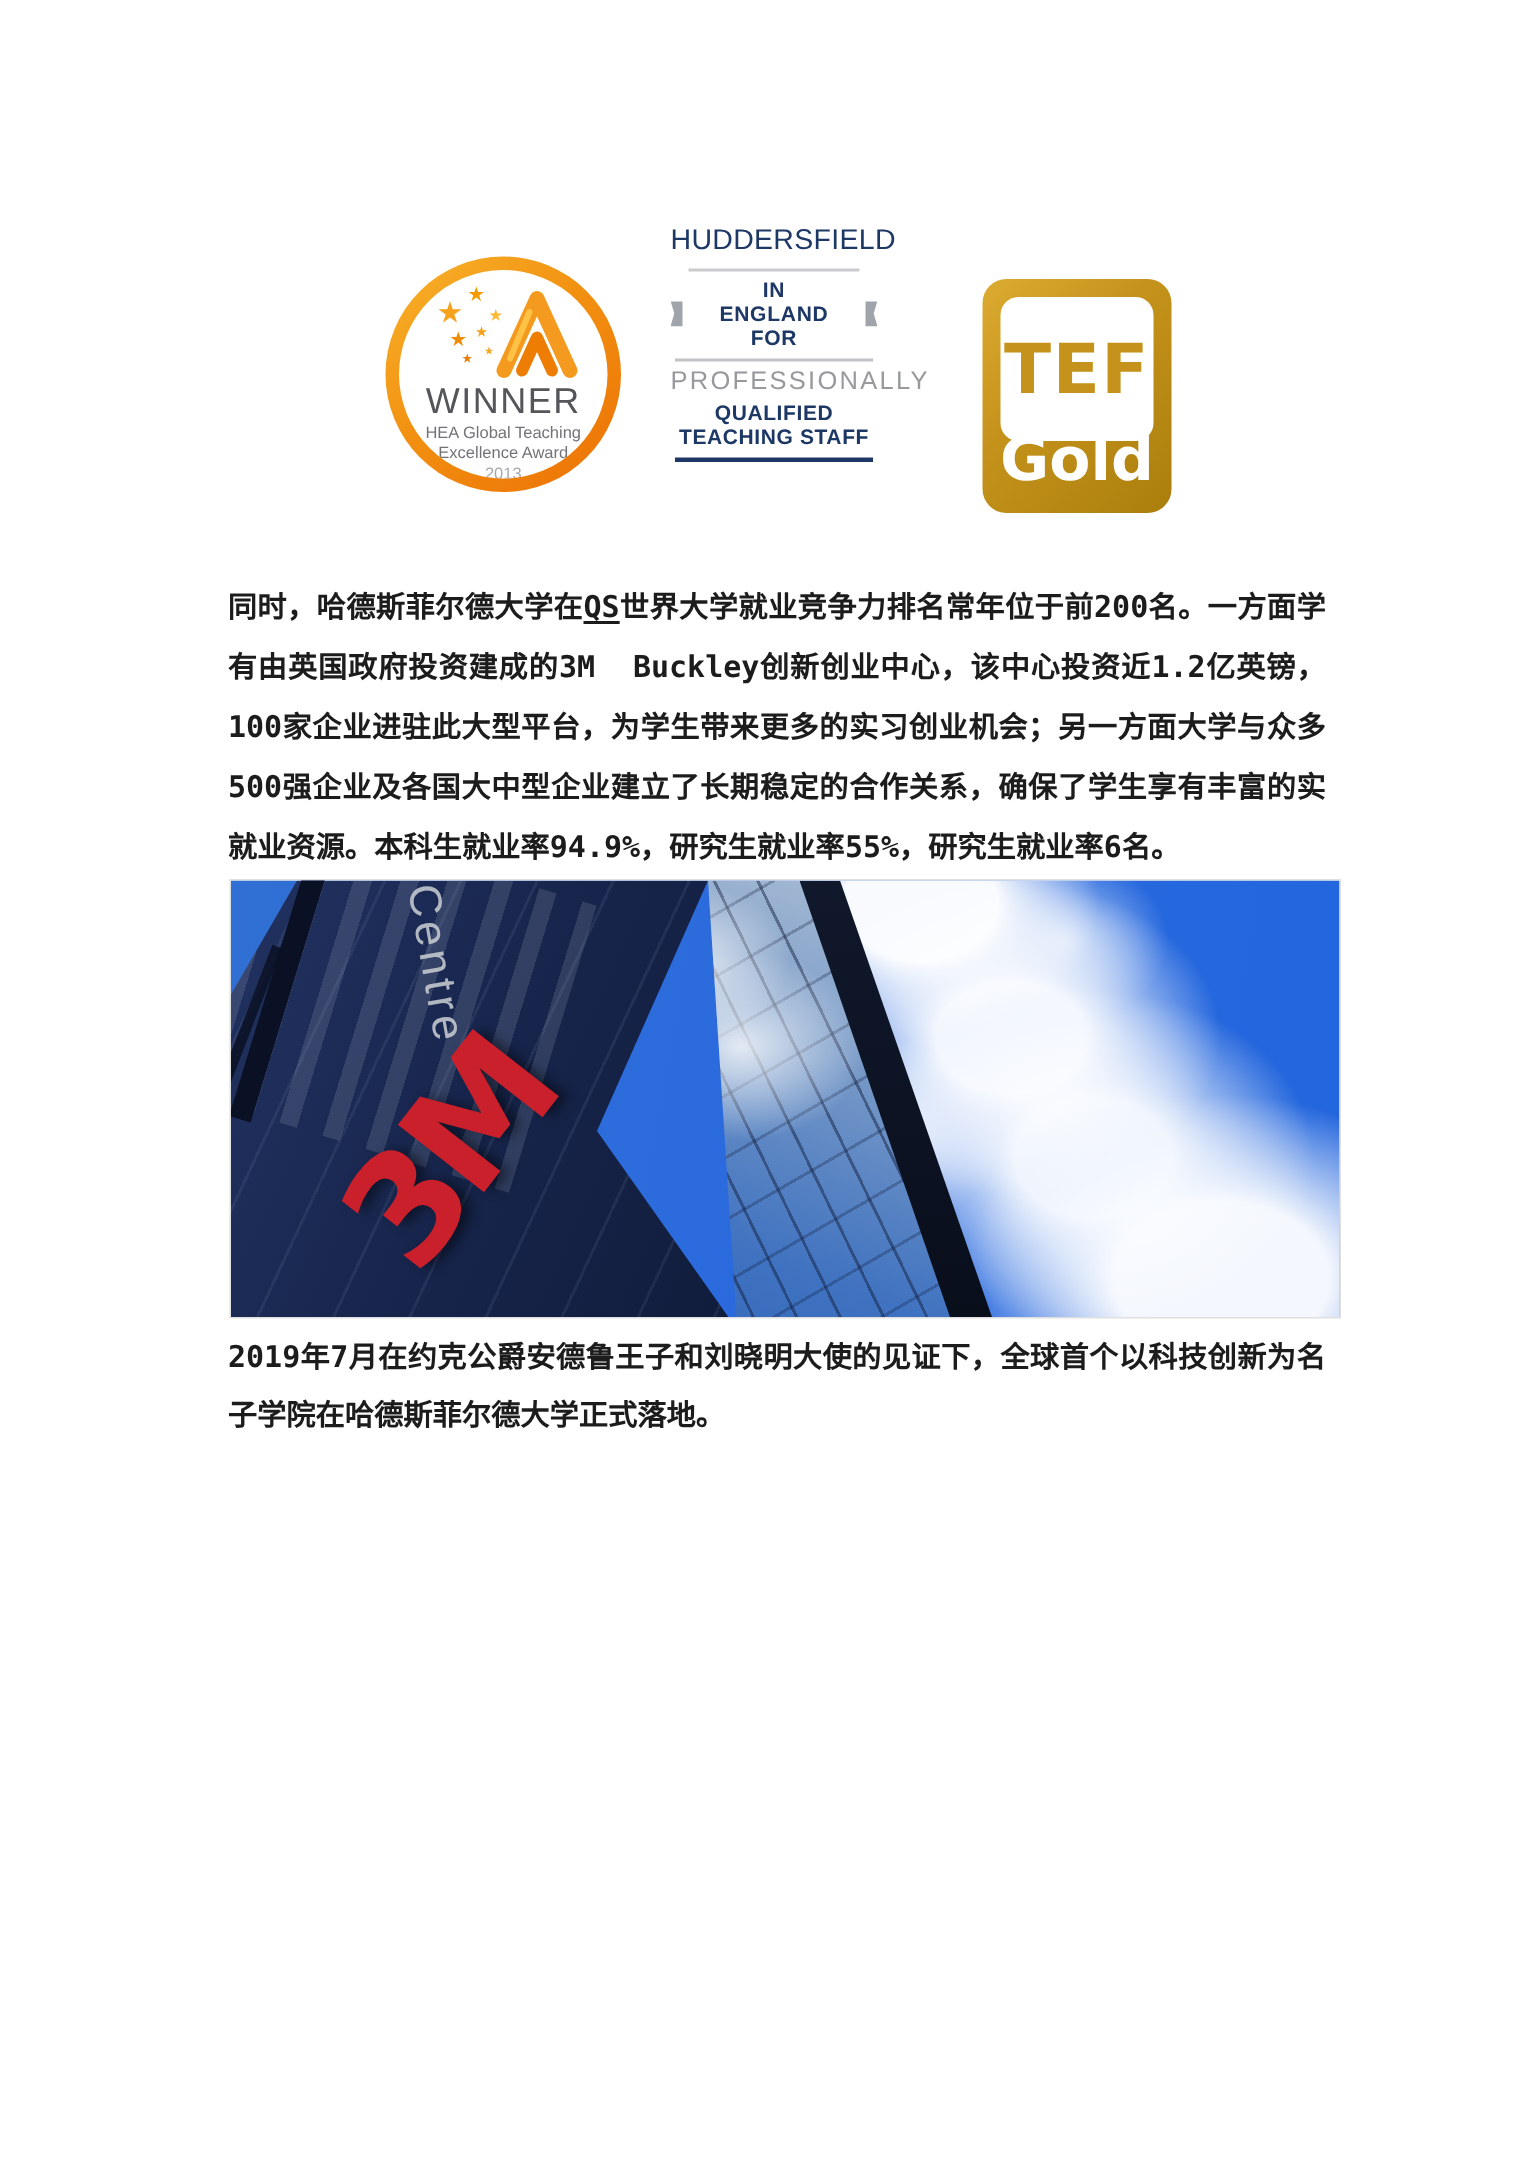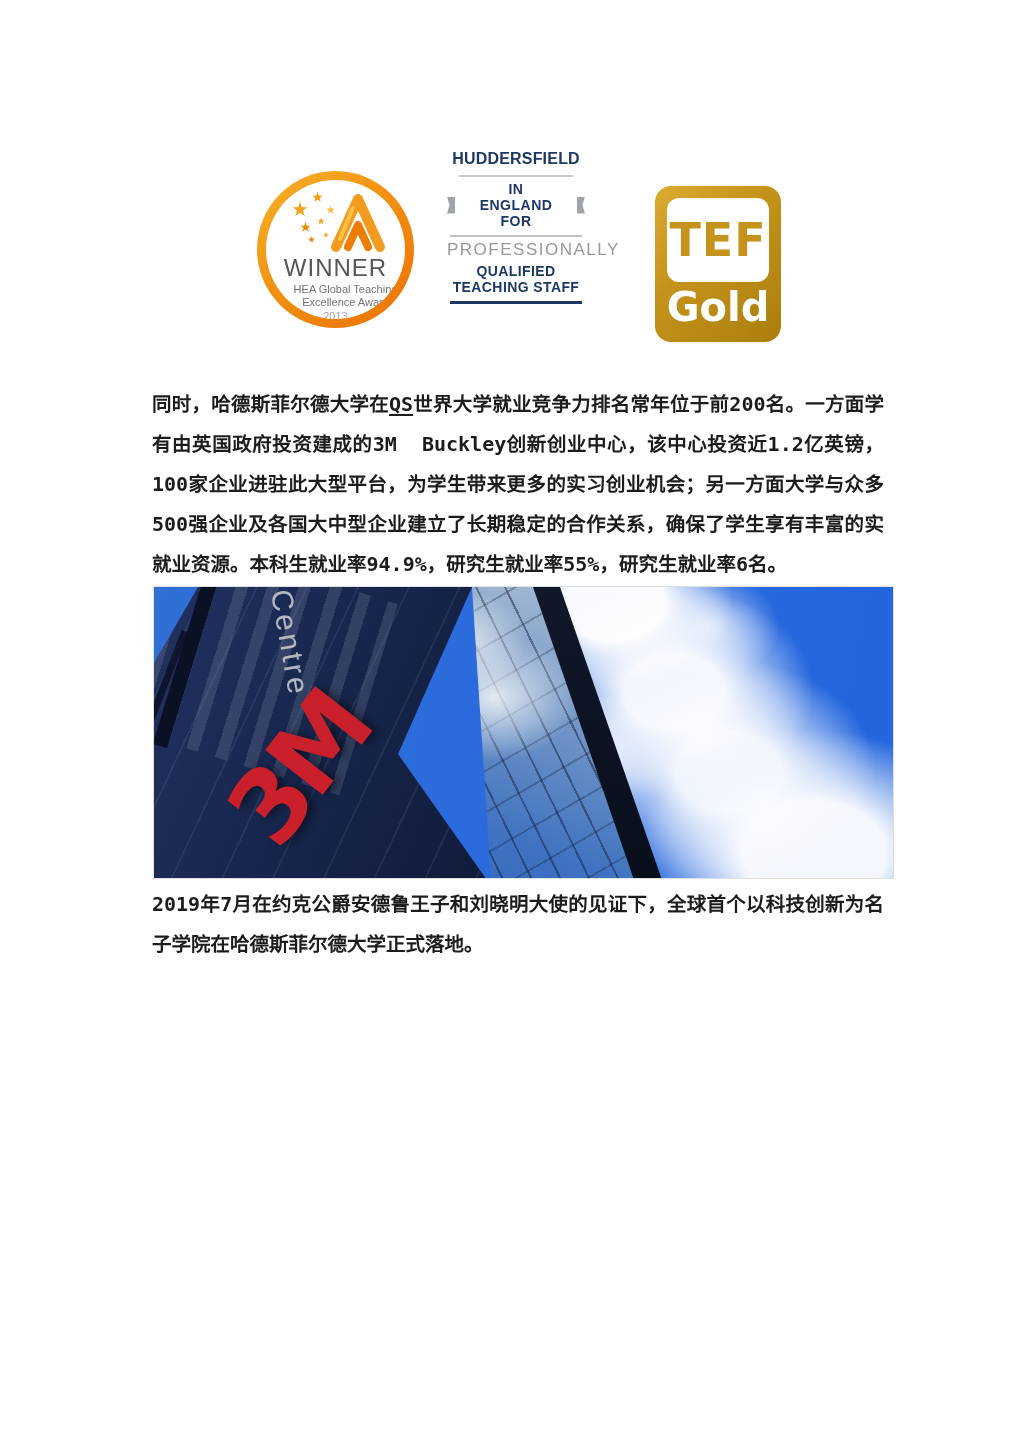--- a/index.html
+++ b/index.html
@@ -15,45 +15,45 @@
   .st1{left:4px;top:12px;font-size:16px;color:#f6a21c;}
   .st2{left:24px;top:2px;font-size:11px;color:#f59b00;}
   .st3{left:38px;top:16px;font-size:9px;color:#fbb934;}
   .st4{left:12px;top:32px;font-size:11px;color:#ef8c00;}
   .st5{left:29px;top:28px;font-size:8px;color:#f6a21c;}
   .st6{left:20px;top:46px;font-size:7px;color:#e87f00;}
   .st7{left:35px;top:42px;font-size:6px;color:#f3a61e;}
   .alogo{position:absolute;right:10px;top:1px;}
   .winner-title{position:absolute;top:74px;left:0;width:100%;text-align:center;
     font-size:24px;color:#55565a;font-weight:500;letter-spacing:1px;}
-  .winner-sub{position:absolute;left:10px;width:100%;text-align:center;font-size:11px;color:#727376;}
+  .winner-sub{position:absolute;left:0;width:100%;text-align:center;font-size:11px;color:#727376;}
   .ws1{top:103px}.ws2{top:116px}
   .winner-year{position:absolute;top:130px;left:0;width:100%;text-align:center;font-size:11px;color:#a6a8ab;}
 
   .hud-badge{position:absolute;left:447px;top:150px;width:138px;text-align:center;}
-  .hud-name{font-size:16px;font-weight:700;color:#1e3866;letter-spacing:0.2px;}
+  .hud-name{font-size:19px;font-weight:400;color:#1e3866;letter-spacing:0.2px;}
   .hud-hr1{width:114px;height:2px;background:#c9cbce;margin:7px auto 4px;}
   .hud-wreath{position:relative;width:96px;height:66px;margin:0 auto;}
   .hud-wreath svg{position:absolute;left:0;top:0;}
   .hud-rank{position:absolute;top:0;left:0;width:100%;text-align:center;
     font-size:44px;line-height:64px;color:#1e3c70;font-weight:700;}
   .hud-rank sup{font-size:15px;font-weight:700;position:relative;top:-2px;}
   .hud-ribbon{display:flex;align-items:center;justify-content:center;gap:22px;margin-top:4px;}
   .tail{width:14px;height:17px;background:#a0a5ab;display:inline-block;}
   .tl{clip-path:polygon(0 0,100% 0,100% 100%,0 100%,30% 50%);}
   .tr{clip-path:polygon(0 0,100% 0,70% 50%,100% 100%,0 100%);}
   .hud-banner{font-size:14px;font-weight:700;color:#1e3866;letter-spacing:0.5px;}
   .hud-hr2{width:132px;height:2px;background:#c0c2c5;margin:6px auto 3px;}
   .hud-prof{font-size:17px;color:#97999d;letter-spacing:1.5px;font-weight:500;}
   .hud-qts{font-size:14px;font-weight:700;color:#1e3866;letter-spacing:0.4px;margin-top:3px;}
   .hud-hr3{width:132px;height:3px;background:#1e3866;margin:6px auto 0;}
 
   .tef-badge{position:absolute;left:655px;top:186px;width:126px;height:156px;border-radius:16px;
     background:linear-gradient(135deg,#dcab31 0%,#c5931b 40%,#aa7e0c 100%);}
-  .tef-top{position:absolute;left:12px;right:12px;top:12px;height:84px;background:#ffffff;
+  .tef-top{position:absolute;left:12px;right:12px;top:12px;height:96px;background:#ffffff;
     border-radius:12px;display:flex;align-items:center;justify-content:center;}
   .tef-acronym{font-size:46px;font-weight:800;color:#c5931b;letter-spacing:1px;
     font-family:"DejaVu Sans",sans-serif;}
   .tef-rating{position:absolute;left:0;right:0;top:98px;text-align:center;color:#ffffff;
     font-size:40px;font-weight:700;font-family:"DejaVu Sans",sans-serif;}
 
   
   .para{position:absolute;left:152px;width:732px;font-weight:700;color:#1c1c1c;font-size:19.5px;}
   .p1{top:384px;}
   .p2{top:884px;}

